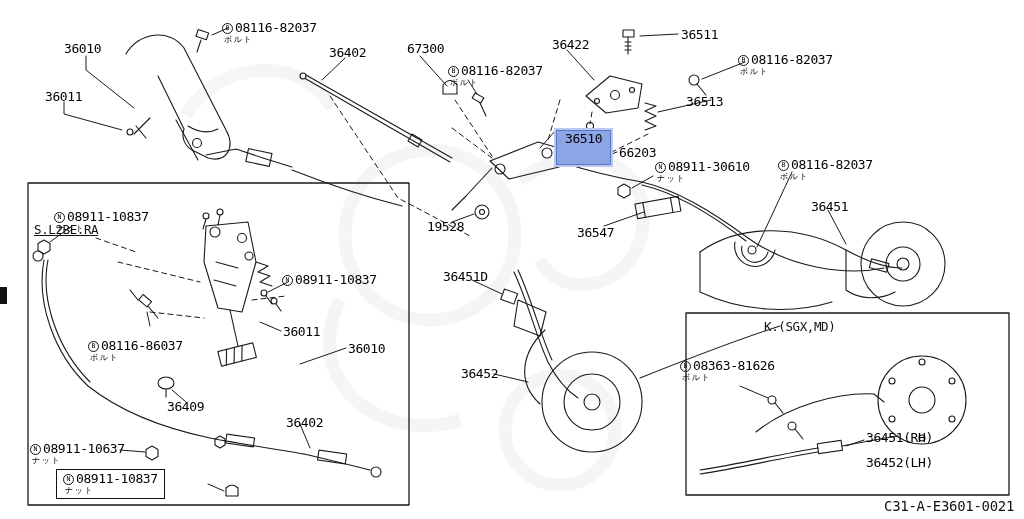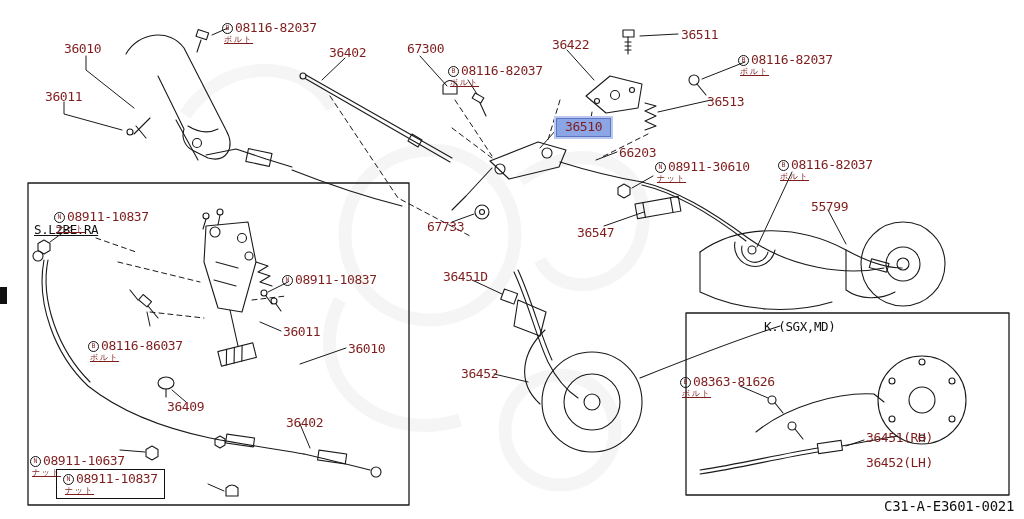--- a/index.html
+++ b/index.html
@@ -3,33 +3,34 @@
 <meta charset="utf-8">
 <style>
   html,body { margin:0; padding:0; background:#fff; }
   .stage {
     position:relative; width:1024px; height:519px; background:#fff;
     overflow:hidden; font-family:"DejaVu Sans Mono", monospace; color:#111;
   }
   svg.art { position:absolute; left:0; top:0; }
   .lbl {
     position:absolute; font-size:13px; line-height:1.05; white-space:nowrap;
-    letter-spacing:-0.4px; color:#7f1d1d;
+    letter-spacing:-0.4px; color:#000000;
   }
-  .kana { display:block; font-size:8px; letter-spacing:1.5px; margin-top:1px; margin-left:2px;text-decoration:underline; }
+  .kana { display:block; font-size:8px; letter-spacing:1.5px; margin-top:1px; margin-left:2px; }
   .prefix {
     display:inline-block; width:9px; height:9px; line-height:9px; border:1px solid #111;
     border-radius:50%; font-size:6.5px; text-align:center; margin-right:2px;
     vertical-align:2px; letter-spacing:0;
   }
   .highlight {
     background: var(--hl-bg, #8ca5e5);
     outline: 2px solid var(--hl-halo, #bcc8ef);
     border: 1px solid var(--hl-border, #5b76c4);
-    padding: 1px 8px 2px;
+    padding: 1px 8px 18px;
+    margin-top: 12px;
   }
   .boxed { border:1.5px solid #111; padding:2px 6px 3px; }
   .inset-title { position:absolute; font-size:12.5px; letter-spacing:-0.4px; }
   .inset-title.underline { text-decoration:underline;margin-top:36px; }
   .code { position:absolute; font-size:14px; letter-spacing:-0.3px; }
 </style>
 </head>
 <body>
 
 <div class="stage">
@@ -255,38 +256,38 @@
   </div>
 
   <div class="lbl" style="left:552px;top:38px"><span>36422</span></div>
   <div class="lbl" style="left:681px;top:28px"><span>36511</span></div>
 
   <div class="lbl" style="left:738px;top:53px">
     <span class="prefix">B</span><span>08116-82037</span>
     <span class="kana">ボルト</span>
   </div>
 
-  <div class="lbl" style="left:707px;top:95px"><span>36513</span></div>
+  <div class="lbl" style="left:686px;top:95px"><span>36513</span></div>
 
   <div class="lbl highlight" style="left:556px;top:118px"><span>36510</span></div>
 
   <div class="lbl" style="left:619px;top:146px"><span>66203</span></div>
 
   <div class="lbl" style="left:655px;top:160px">
     <span class="prefix">N</span><span>08911-30610</span>
     <span class="kana">ナット</span>
   </div>
 
   <div class="lbl" style="left:778px;top:158px">
     <span class="prefix">B</span><span>08116-82037</span>
     <span class="kana">ボルト</span>
   </div>
 
-  <div class="lbl" style="left:811px;top:200px"><span>55799</span></div>
-  <div class="lbl" style="left:427px;top:220px"><span>67733</span></div>
+  <div class="lbl" style="left:811px;top:200px"><span>36451</span></div>
+  <div class="lbl" style="left:427px;top:220px"><span>19528</span></div>
   <div class="lbl" style="left:577px;top:226px"><span>36547</span></div>
   <div class="lbl" style="left:443px;top:270px"><span>36451D</span></div>
   <div class="lbl" style="left:461px;top:367px"><span>36452</span></div>
 
   <div class="inset-title underline" style="left:34px;top:186px">S.L2BE.RA</div>
 
   <div class="lbl" style="left:54px;top:210px">
     <span class="prefix">N</span><span>08911-10837</span>
     <span class="kana">ナット</span>
   </div>
@@ -298,33 +299,33 @@
   <div class="lbl" style="left:88px;top:339px">
     <span class="prefix">B</span><span>08116-86037</span>
     <span class="kana">ボルト</span>
   </div>
 
   <div class="lbl" style="left:283px;top:325px"><span>36011</span></div>
   <div class="lbl" style="left:348px;top:342px"><span>36010</span></div>
   <div class="lbl" style="left:167px;top:400px"><span>36409</span></div>
   <div class="lbl" style="left:286px;top:416px"><span>36402</span></div>
 
-  <div class="lbl" style="left:30px;top:454px">
+  <div class="lbl" style="left:30px;top:442px">
     <span class="prefix">N</span><span>08911-10637</span>
     <span class="kana">ナット</span>
   </div>
 
   <div class="lbl boxed" style="left:56px;top:469px">
     <span class="prefix">N</span><span>08911-10837</span>
     <span class="kana">ナット</span>
   </div>
 
   <div class="inset-title" style="left:764px;top:319px">K.(SGX,MD)</div>
 
-  <div class="lbl" style="left:680px;top:375px">
+  <div class="lbl" style="left:680px;top:359px">
     <span class="prefix">B</span><span>08363-81626</span>
     <span class="kana">ボルト</span>
   </div>
 
   <div class="lbl" style="left:866px;top:431px"><span>36451(RH)</span></div>
   <div class="lbl" style="left:866px;top:456px"><span>36452(LH)</span></div>
 
   <div class="code" style="left:884px;top:498px">C31-A-E3601-0021</div>
 
 </div>

